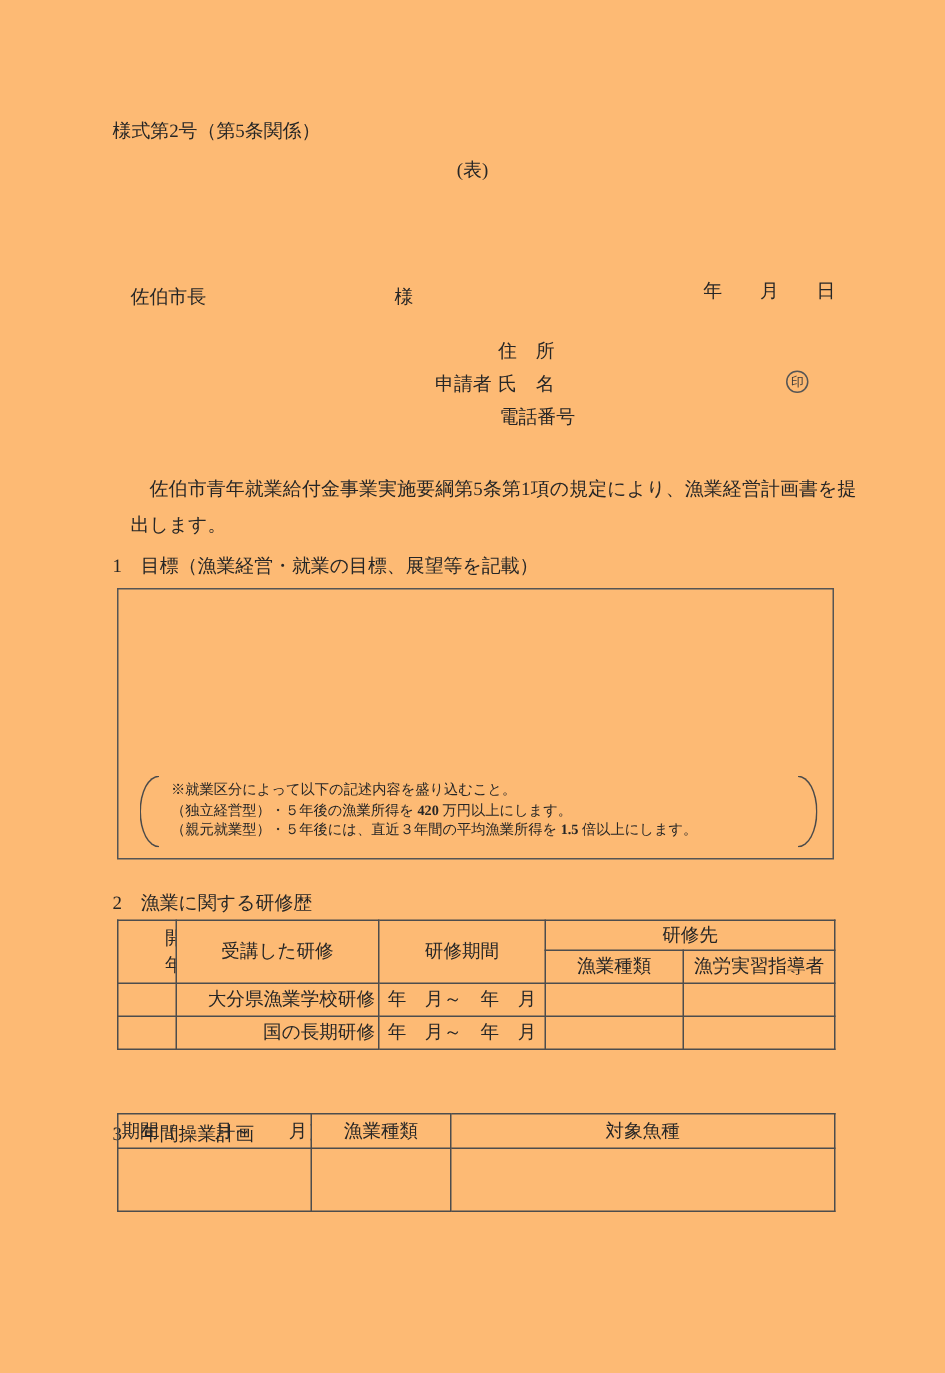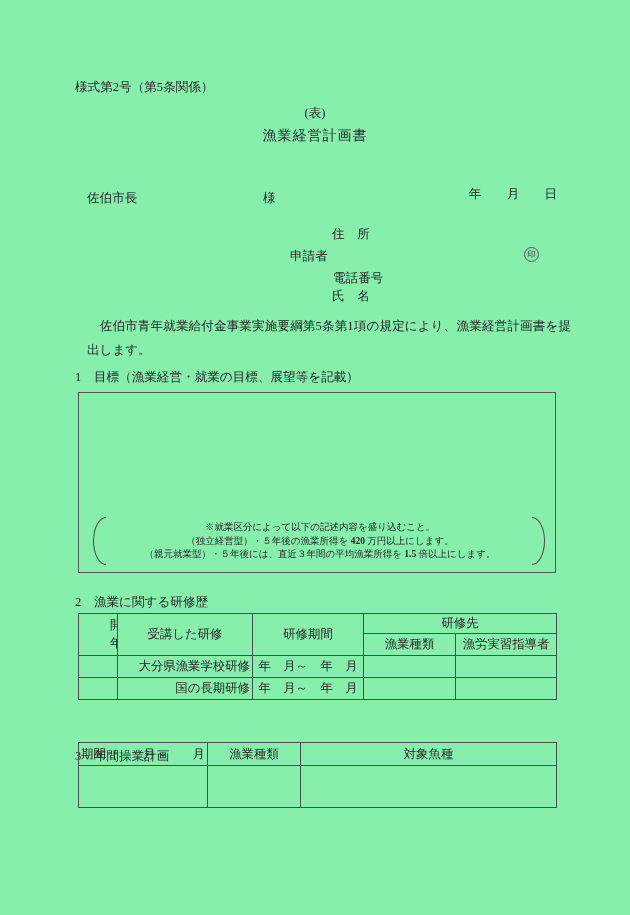--- a/index.html
+++ b/index.html
@@ -1,57 +1,57 @@
 <!DOCTYPE html>
 <html><head>
 <meta charset="utf-8">
 <style>
   html,body { margin:0; padding:0; background:#e8e8e8; }
   .page {
     position:relative;
     width:630px; height:915px;
     margin:0 auto;
-    background:#86efac;
+    background:#fdba74;
     color:#262626;
     font-family:"Liberation Serif","DejaVu Serif",serif;
     font-size:12.6px;
     line-height:1.35;
     overflow:hidden;
   }
   .abs { position:absolute; white-space:nowrap; }
   .center { left:0; right:0; text-align:center; }
   .form-number { left:75px; top:79px; }
   .front-label { top:105px; }
   .doc-title { top:127px; font-size:14px; letter-spacing:1px; }
   .date-line { top:167px; right:73px;margin-top:19px; }
   .addressee { left:87px; top:190px; }
   .honorific { left:263px; top:190px; }
   .addr-label { left:332px; top:226px; }
   .applicant-label { left:290px; top:248px; }
-  .name-label { left:332px; top:248px;margin-top:40px; }
+  .name-label { left:332px; top:248px; }
   .seal {
     left:524px; top:247px;
     display:inline-flex; align-items:center; justify-content:center;
     width:13px; height:13px; border:1px solid #555; border-radius:50%;
     font-size:8.5px; line-height:1; color:#3a3a3a;
   }
   .phone-label { left:333px; top:270px;font-family:Liberation Serif, serif; }
   .body-par {
     position:absolute; left:75px; top:303px; width:484px;
     margin:12px; line-height:23.5px; text-align:justify;
   }
   .sec-heading { position:absolute; left:75px; white-space:nowrap; }
   .sec1-heading { top:369px; }
   .sec2-heading { top:594px; }
   .sec3-heading { top:724px;margin-top:24px; }
 
   .goal-box {
     position:absolute; left:78px; top:392px; width:478px; height:181px;
     border:1px solid #555; box-sizing:border-box;
-    display:flex; flex-direction:column; justify-content:flex-end;text-align:center;
+    display:flex; flex-direction:column; justify-content:flex-end;
   }
   .goal-free-space { flex:1; }
   .note-wrap {
     display:flex; align-items:stretch;
     margin:0 10px 7px 14px;
   }
   .paren { width:13px; box-sizing:border-box; flex:0 0 13px; }
   .paren-l {
     border:1.2px solid #4a4a4a; border-right:none;
     border-radius:13px 0 0 13px / 24px 0 0 24px;
@@ -88,21 +88,20 @@
   .t3 .hrow { height:23px; }
   .t3 .drow { height:42px; }
 </style>
 </head>
 <body>
 
 <div class="page">
 
   <div class="abs form-number">様式第2号（第5条関係）</div>
   <div class="abs center front-label">(表)</div>
-  <div class="abs center doc-title">漁業経営計画書</div>
   <div class="abs date-line">年　　月　　日</div>
 
   <div class="abs addressee">佐伯市長</div>
   <div class="abs honorific">様</div>
 
   <div class="abs addr-label">住　所</div>
   <div class="abs applicant-label">申請者</div>
   <div class="abs name-label">氏　名</div>
   <div class="abs seal">印</div>
   <div class="abs phone-label">電話番号</div>

